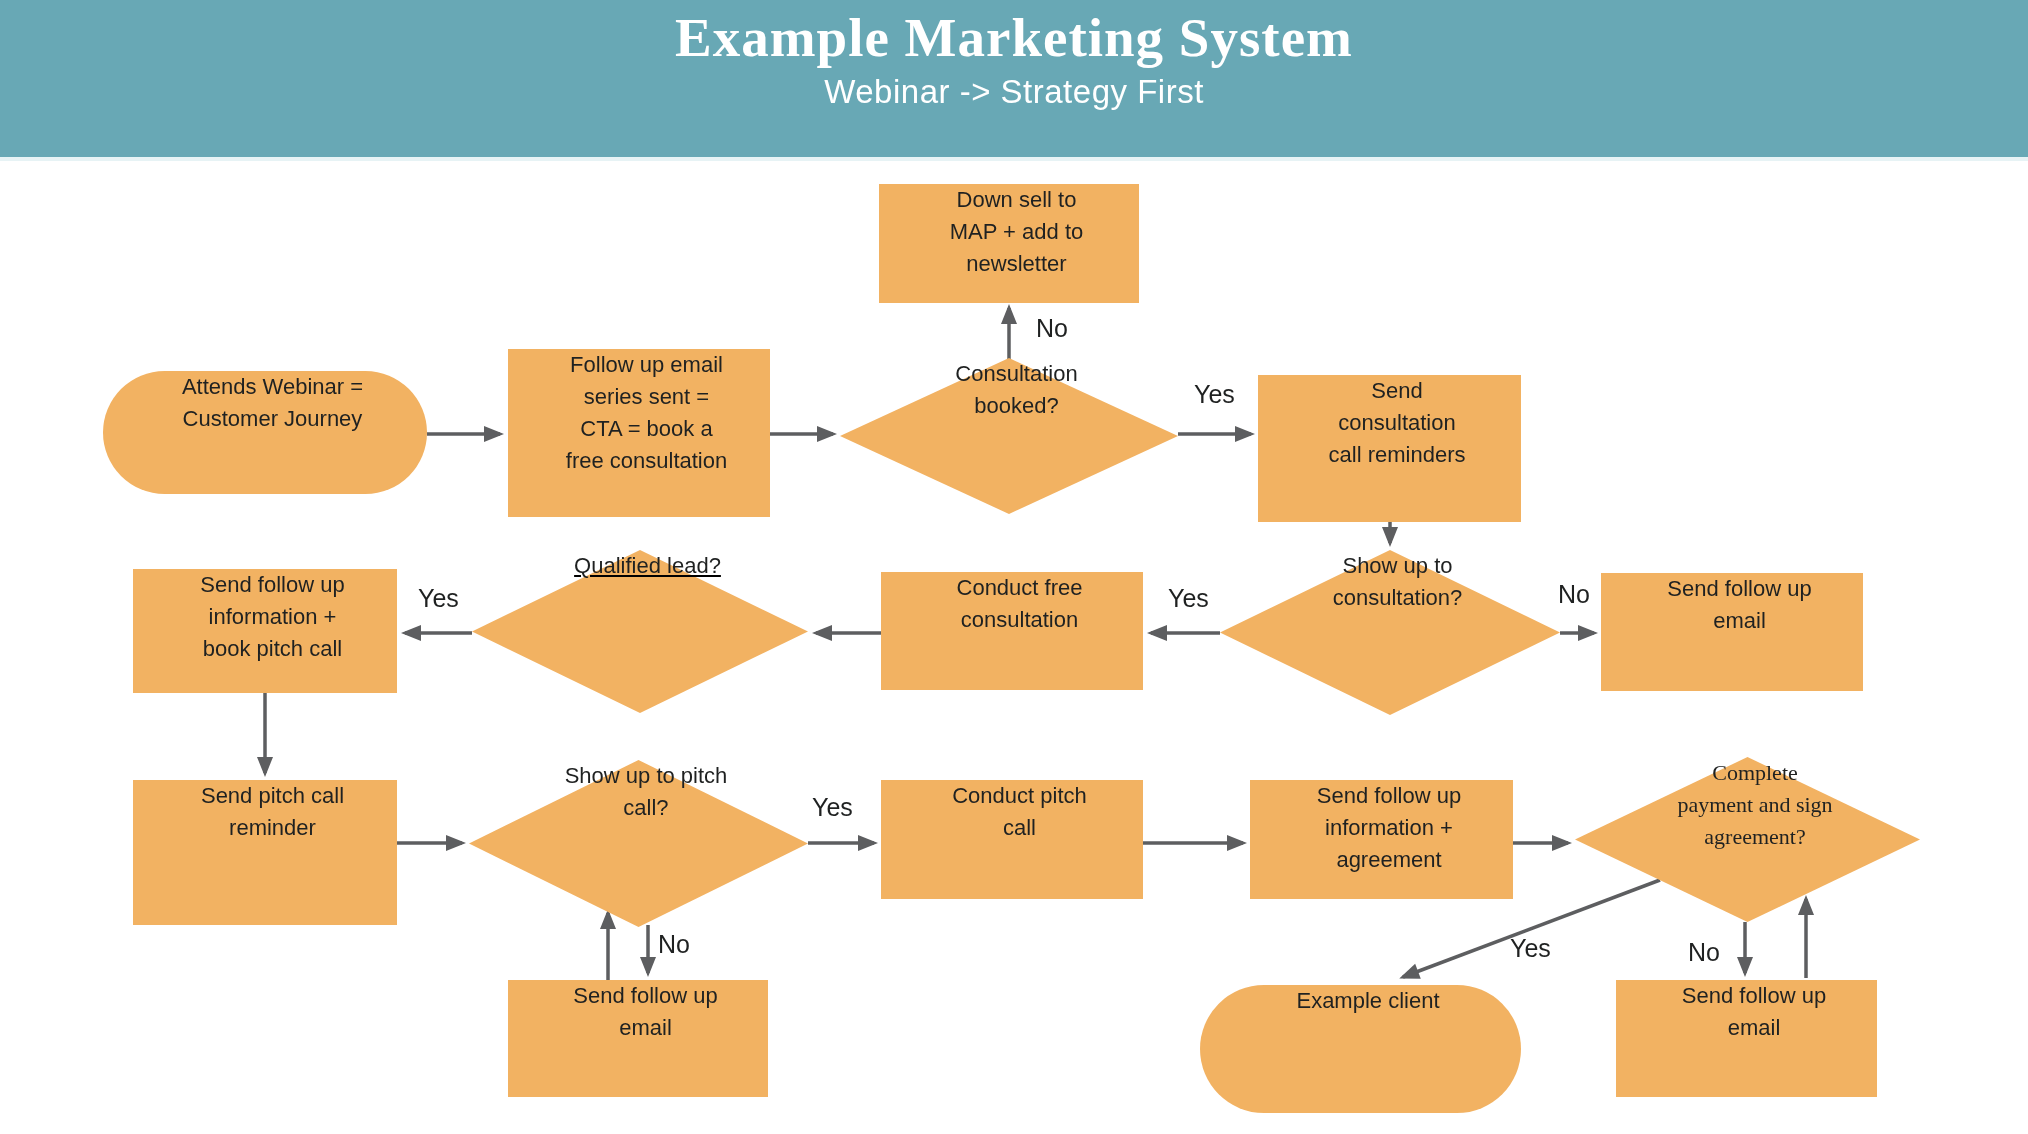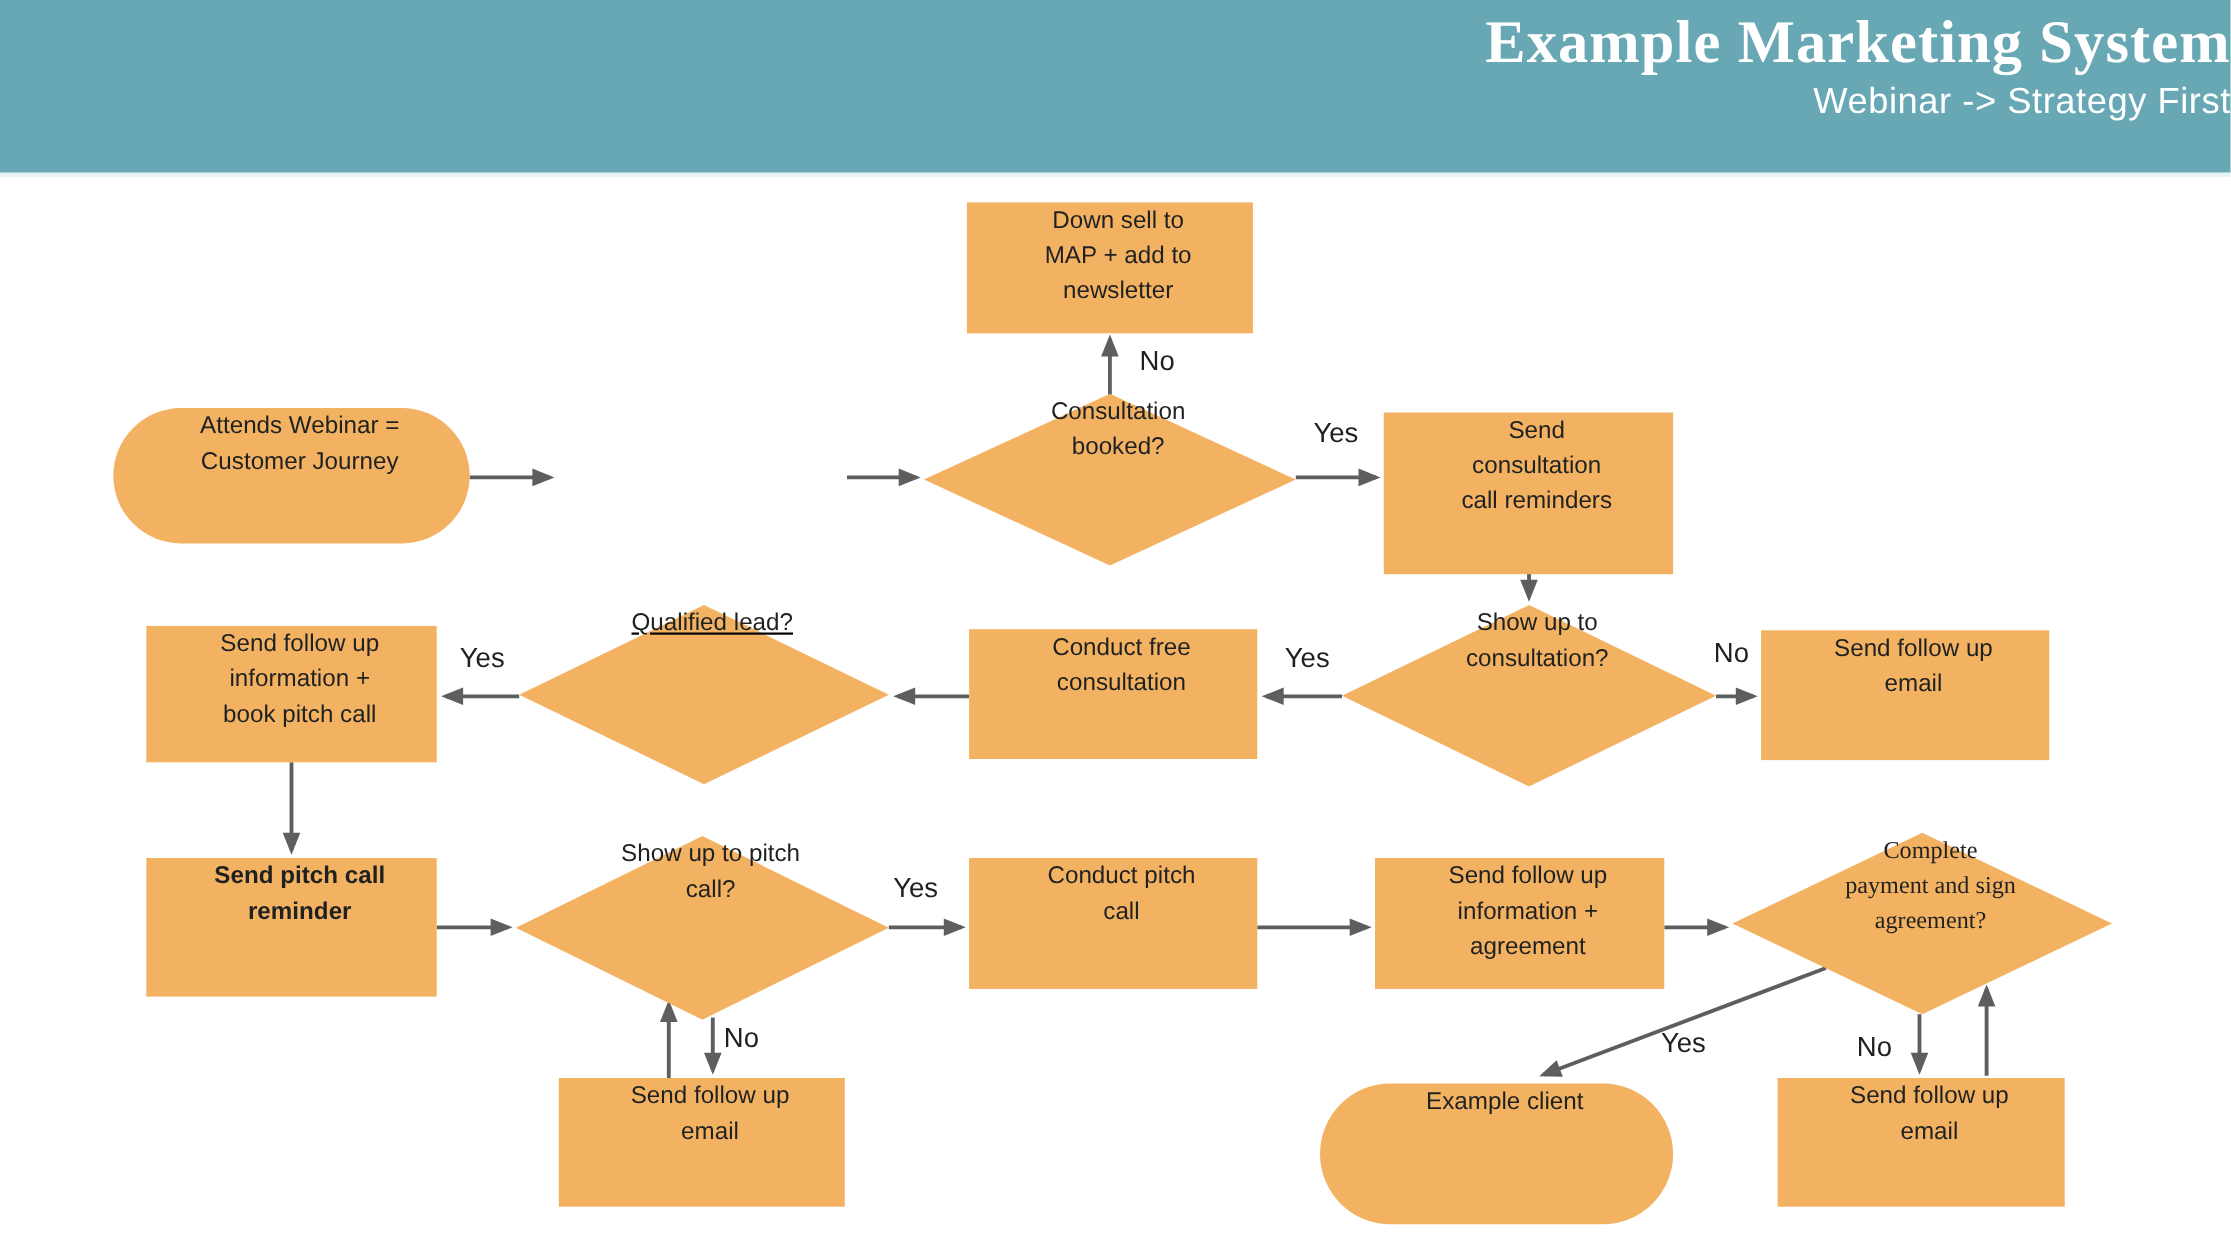--- a/index.html
+++ b/index.html
@@ -10,21 +10,21 @@
     --node-text:#1F2121;
     --arrow:#5D5E60;
     --canvas-bg:#FFFFFF;
   }
   *{box-sizing:border-box;margin:0;padding:0;}
   html,body{background:var(--canvas-bg);}
   body{width:2028px;height:1134px;font-family:"Liberation Sans","DejaVu Sans",sans-serif;}
   .canvas{position:relative;width:2028px;height:1134px;background:var(--canvas-bg);overflow:hidden;}
 
   
-  .header{position:absolute;left:0;top:0;width:2028px;height:157px;background:var(--header-bg);text-align:right;z-index:4;}
+  .header{position:absolute;left:0;top:0;width:2028px;height:157px;background:var(--header-bg);text-align:center;z-index:4;}
   .header-underline{position:absolute;left:0;top:157px;width:2028px;height:4px;background:var(--header-underline);z-index:4;}
   .title{color:var(--header-text);font-family:"Liberation Serif","DejaVu Serif",serif;font-weight:700;font-size:55px;letter-spacing:1px;padding-top:6px;}
   .subtitle{color:var(--header-text);font-size:33px;font-weight:400;letter-spacing:0.5px;margin-top:4px;}
 
   
   svg.connectors{position:absolute;left:0;top:0;z-index:1;}
   .edge{stroke:var(--arrow);stroke-width:3.5;fill:none;}
   .arrowhead-shape{fill:var(--arrow);}
 
   
@@ -75,20 +75,26 @@
     <line class="edge" marker-end="url(#ah)" x1="1660" y1="880" x2="1403" y2="977"></line>
     <line class="edge" marker-end="url(#ah)" x1="1745" y1="922" x2="1745" y2="973"></line>
     <line class="edge" marker-end="url(#ah)" x1="1806" y1="978" x2="1806" y2="899"></line>
   </svg>
 
   <div class="node terminator" style="left:103px;top:371px;width:324px;height:123px;">
     <span class="node-label">Attends Webinar =
 Customer Journey</span>
   </div>
 
+  <div class="node process" style="left:508px;top:349px;width:262px;height:168px;">
+    <span class="node-label">Follow up email
+series sent =
+CTA = book a
+free consultation</span>
+  </div>
 
   <div class="node decision" style="left:840px;top:358px;width:338px;height:156px;">
     <svg class="diamond-svg" viewBox="0 0 100 100" preserveAspectRatio="none">
         <polygon points="50,0 100,50 50,100 0,50"></polygon>
       </svg>
     <span class="node-label">Consultation
 booked?</span>
   </div>
 
   <div class="node process" style="left:879px;top:184px;width:260px;height:119px;">
@@ -127,21 +133,21 @@
       </svg>
     <span class="node-label">Qualified lead?</span>
   </div>
 
   <div class="node process" style="left:133px;top:569px;width:264px;height:124px;">
     <span class="node-label">Send follow up
 information +
 book pitch call</span>
   </div>
 
-  <div class="node process" style="left:133px;top:780px;width:264px;height:126px;font-weight:bold;">
+  <div class="node process" style="left:133px;top:780px;width:264px;height:145px;">
     <span class="node-label">Send pitch call
 reminder</span>
   </div>
 
   <div class="node decision" style="left:469px;top:760px;width:339px;height:167px;">
     <svg class="diamond-svg" viewBox="0 0 100 100" preserveAspectRatio="none">
         <polygon points="50,0 100,50 50,100 0,50"></polygon>
       </svg>
     <span class="node-label">Show up to pitch
 call?</span>

